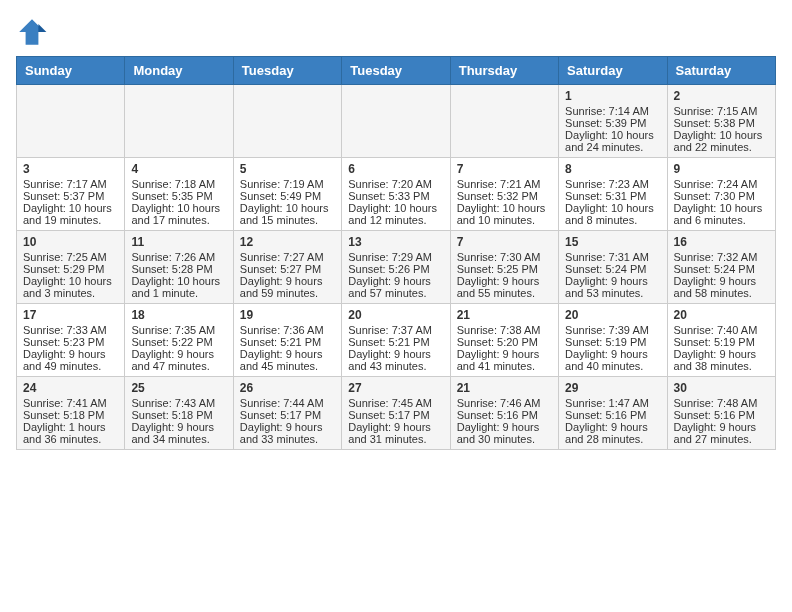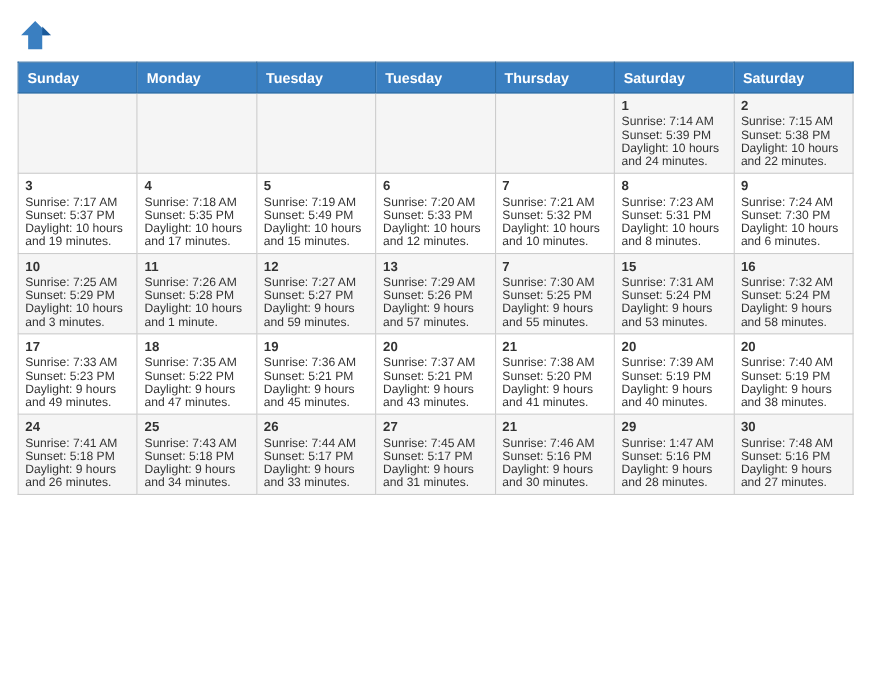--- a/index.html
+++ b/index.html
@@ -266,21 +266,21 @@
           <div>Sunrise: 7:40 AM</div>
           <div>Sunset: 5:19 PM</div>
           <div>Daylight: 9 hours and 38 minutes.</div>
         </td>
       </tr>
       <tr>
         <td>
           <span class="day-num">24</span>
           <div>Sunrise: 7:41 AM</div>
           <div>Sunset: 5:18 PM</div>
-          <div>Daylight: 9 hours and 26 minutes.</div>
+          <div>Daylight: 1 hours and 36 minutes.</div>
         </td>
         <td>
           <span class="day-num">25</span>
           <div>Sunrise: 7:43 AM</div>
           <div>Sunset: 5:18 PM</div>
           <div>Daylight: 9 hours and 34 minutes.</div>
         </td>
         <td>
           <span class="day-num">26</span>
           <div>Sunrise: 7:44 AM</div>

